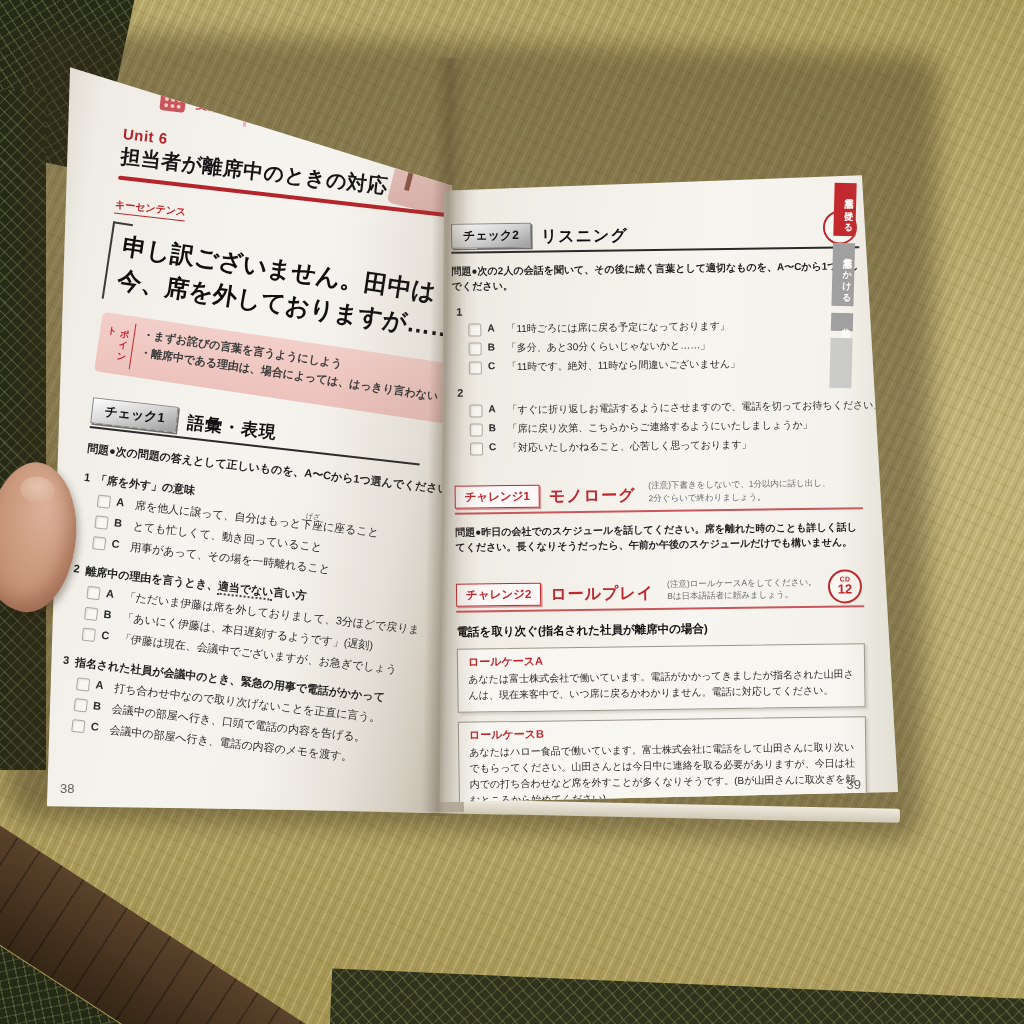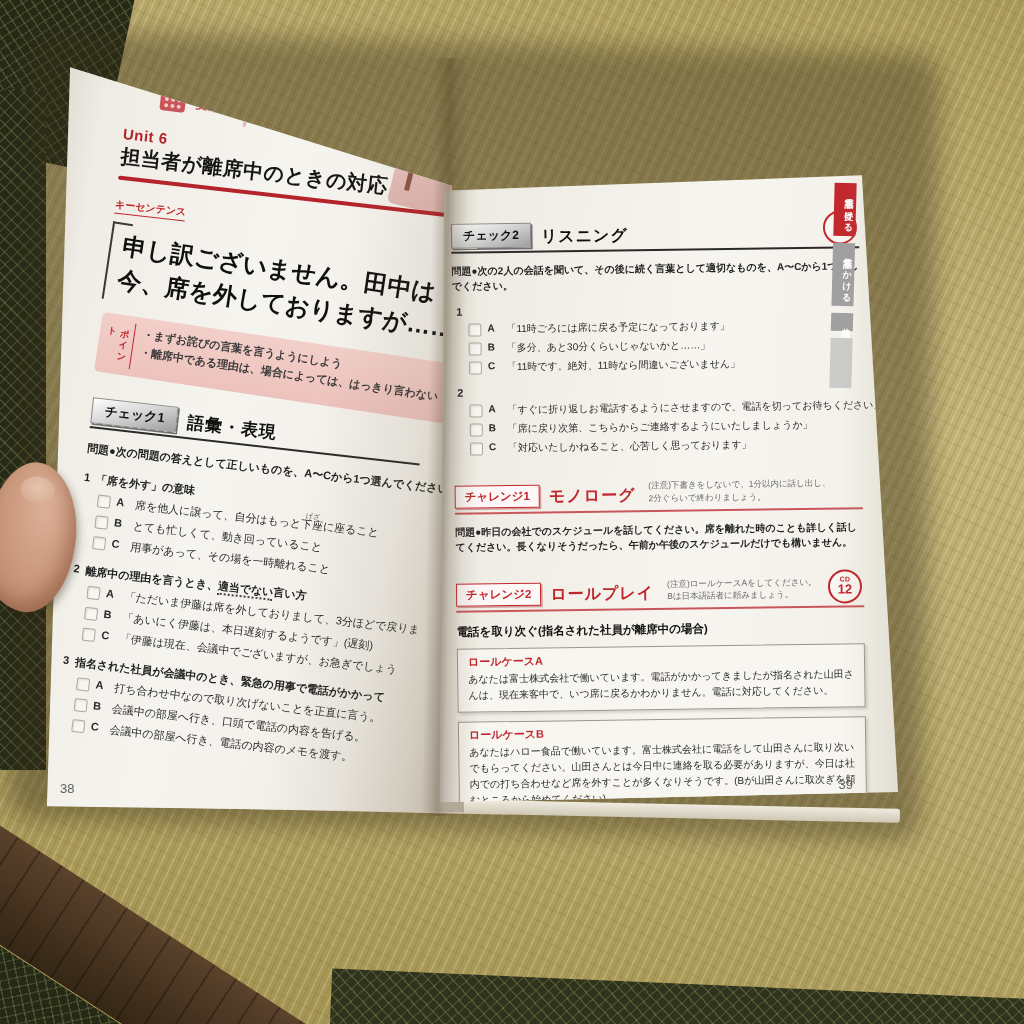--- a/index.html
+++ b/index.html
@@ -78,21 +78,21 @@
   .options{margin-left:16px;}
   .option{display:flex;align-items:flex-start;gap:6px;margin-top:6px;font-size:11px;color:#2a2a2a;white-space:nowrap;}
   .cb{width:11px;height:11px;flex:none;margin-top:1px;border:1.2px solid #aaa69c;border-radius:2px;
     background:#f8f6f1;box-shadow:inset 1px 1px 2px rgba(0,0,0,.10);}
   .opt-letter{font-weight:800;width:13px;flex:none;}
   .em-dots{border-bottom:2px dotted #444;padding-bottom:1px;}
   .ruby-base{position:relative;}
   .ruby-base::after{content:attr(data-ruby);position:absolute;left:50%;transform:translateX(-50%);top:-7px;font-size:7px;color:#555;letter-spacing:0;}
   .page-num{position:absolute;font-size:13px;color:#60605c;}
   .pn-left{left:26px;bottom:24px;}
-  .pn-right{right:54px;bottom:16px;}
+  .pn-right{right:46px;bottom:16px;}
   .desk-illustration{position:absolute;left:360px;top:90px;width:90px;height:72px;transform:rotate(14deg);
     background:linear-gradient(#e8c7c2,#dfb6b0);border-radius:6px;}
   .desk-top{position:absolute;left:10px;top:18px;width:66px;height:12px;background:#9b6253;border-radius:2px;}
   .desk-leg{position:absolute;left:14px;top:30px;width:58px;height:26px;border-left:5px solid #8a5547;border-right:5px solid #8a5547;}
   .desk-phone{position:absolute;left:26px;top:6px;width:18px;height:11px;background:#b5242a;border-radius:3px;}
   
   .rp-content{position:absolute;left:18px;top:58px;width:408px;transform:rotate(-0.8deg);transform-origin:50% 50%;color:#222;}
   .rp-content .check-tag{font-size:12px;padding:3px 11px;}
   .rp-content .check-title{font-size:16px;}
   .rp-content .instruction{margin-top:10px;font-size:10px;}

